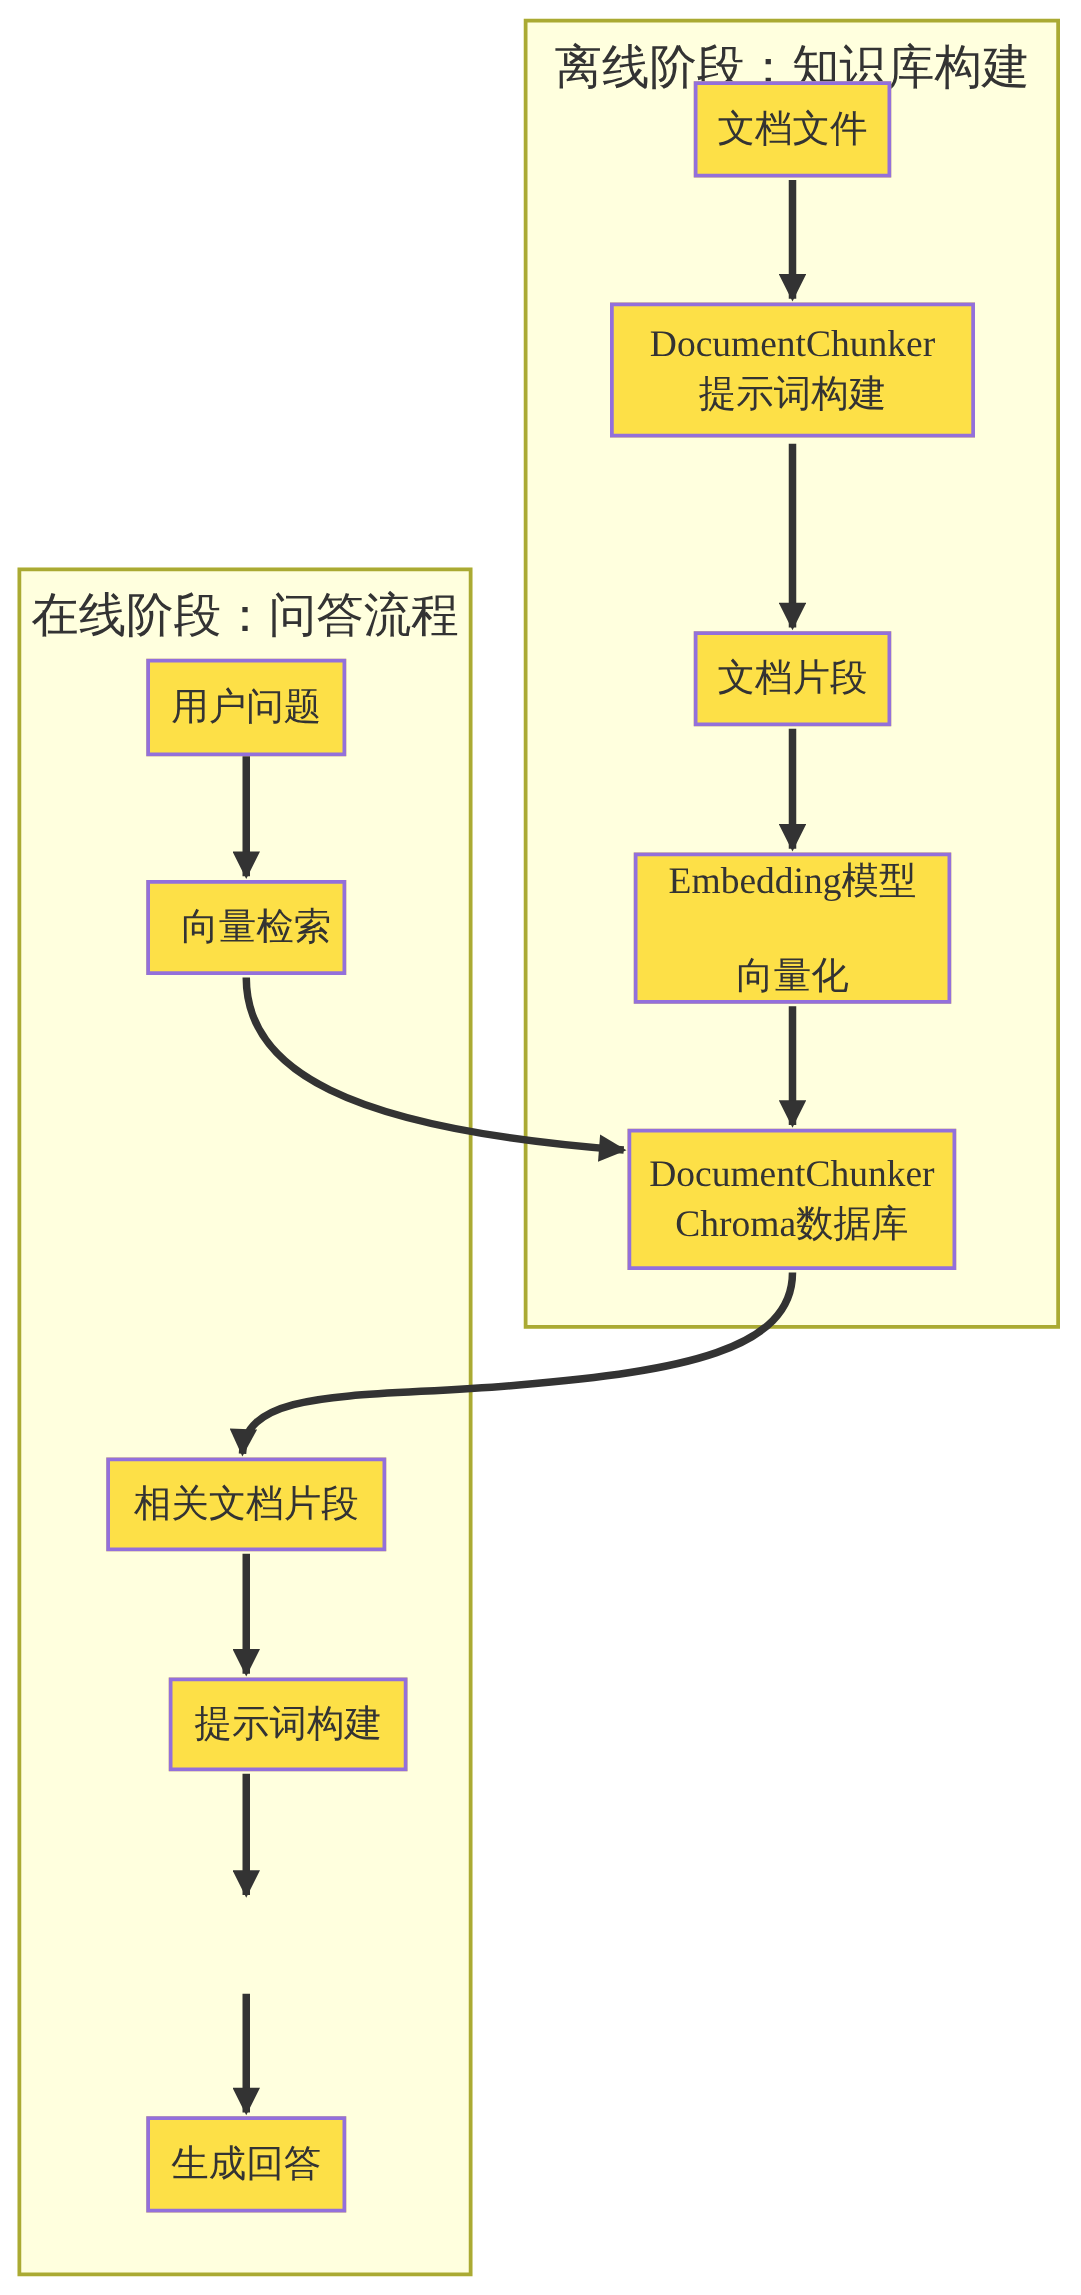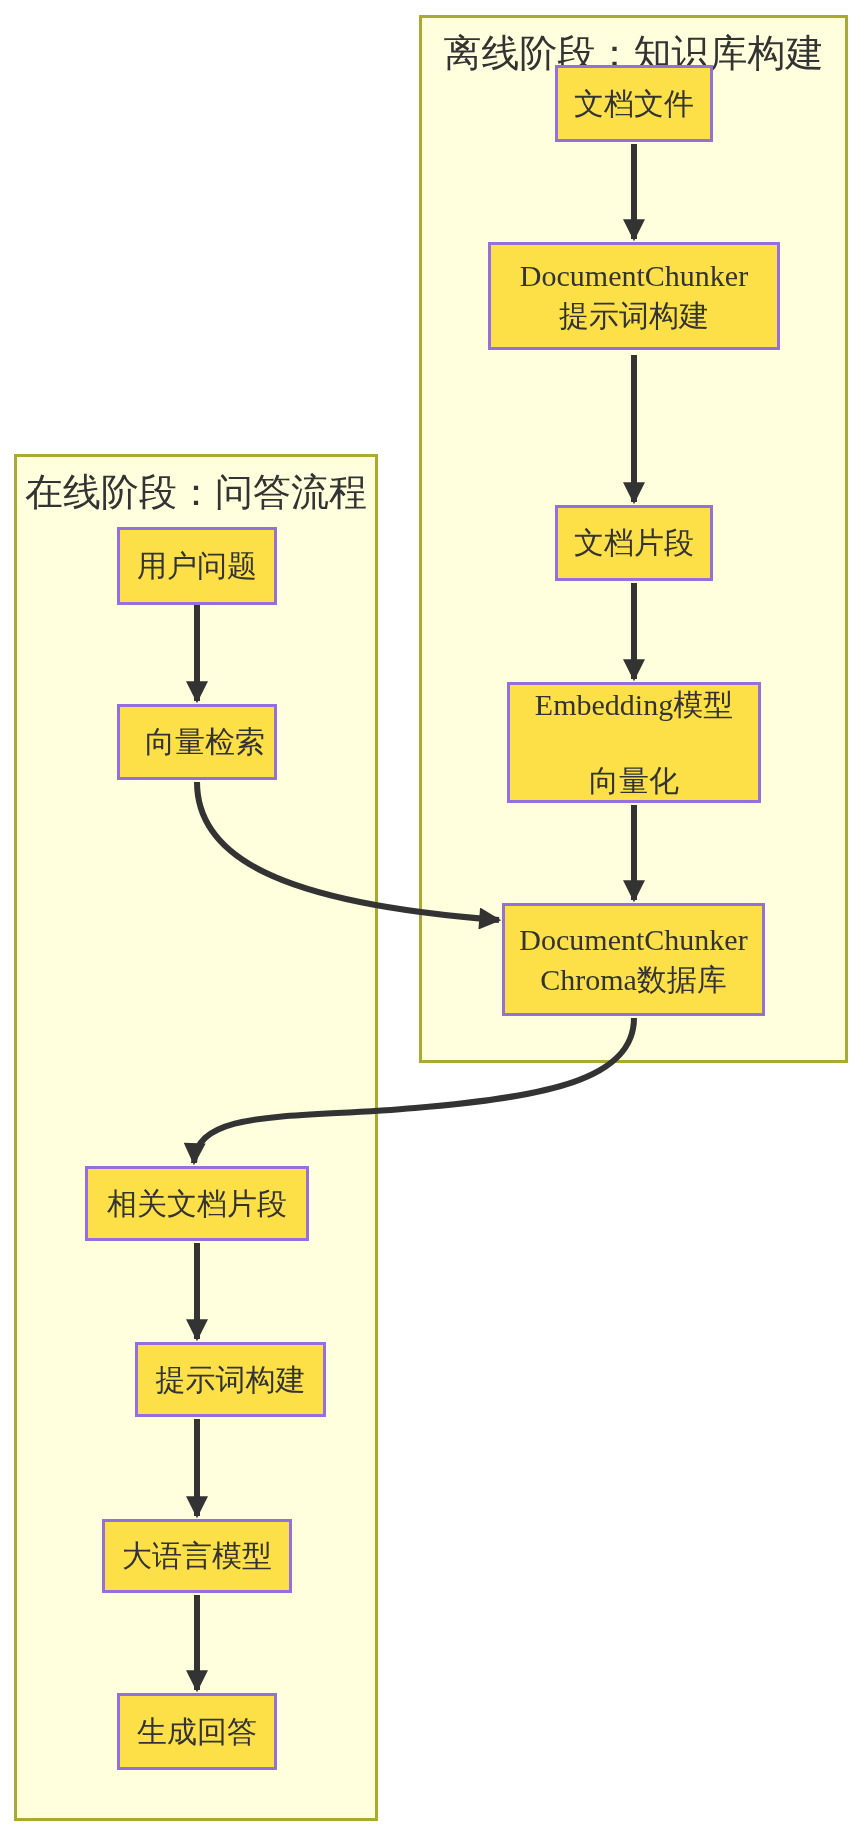--- a/index.html
+++ b/index.html
@@ -115,21 +115,18 @@
   </div>
 
   <div class="node" style="left:85px;top:1166px;width:224px;height:75px;">
     <span>相关文档片段</span>
   </div>
 
   <div class="node" style="left:102px;top:1342px;width:191px;height:75px;margin-left:33px;">
     <span>提示词构建</span>
   </div>
 
-  <div class="node" style="left:102px;top:1519px;width:190px;height:74px;">
-    <span>大语言模型</span>
-  </div>
 
   <div class="node" style="left:117px;top:1693px;width:160px;height:77px;">
     <span>生成回答</span>
   </div>
 
 </div>
 
 </body></html>

